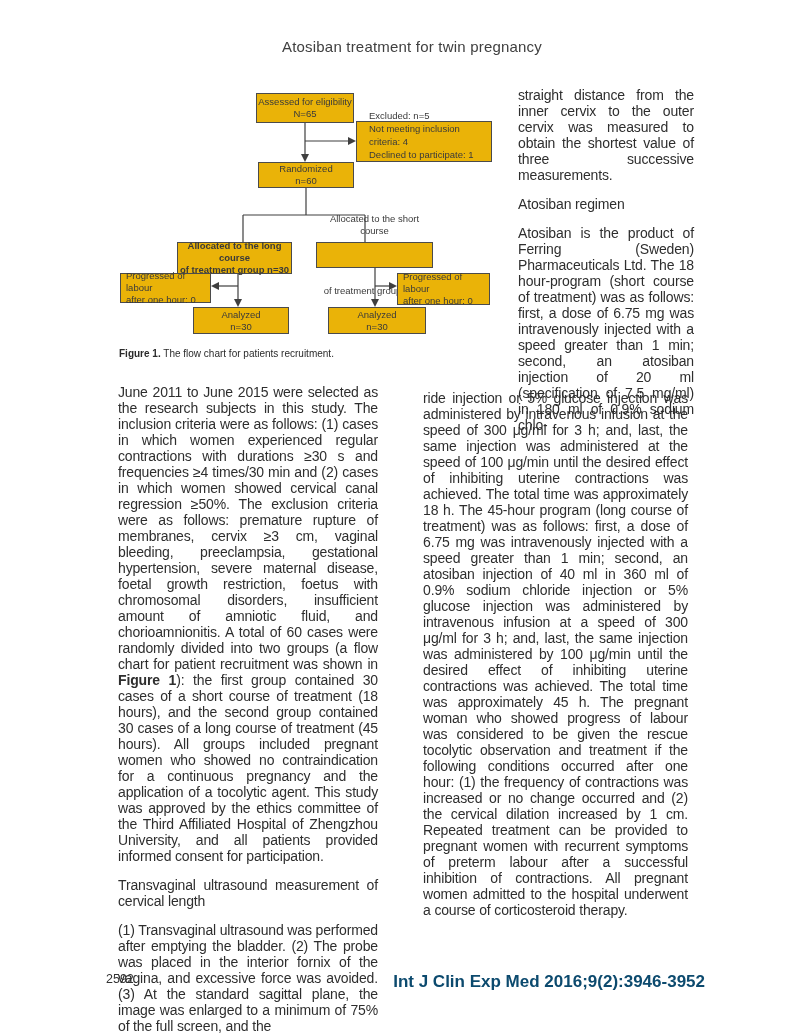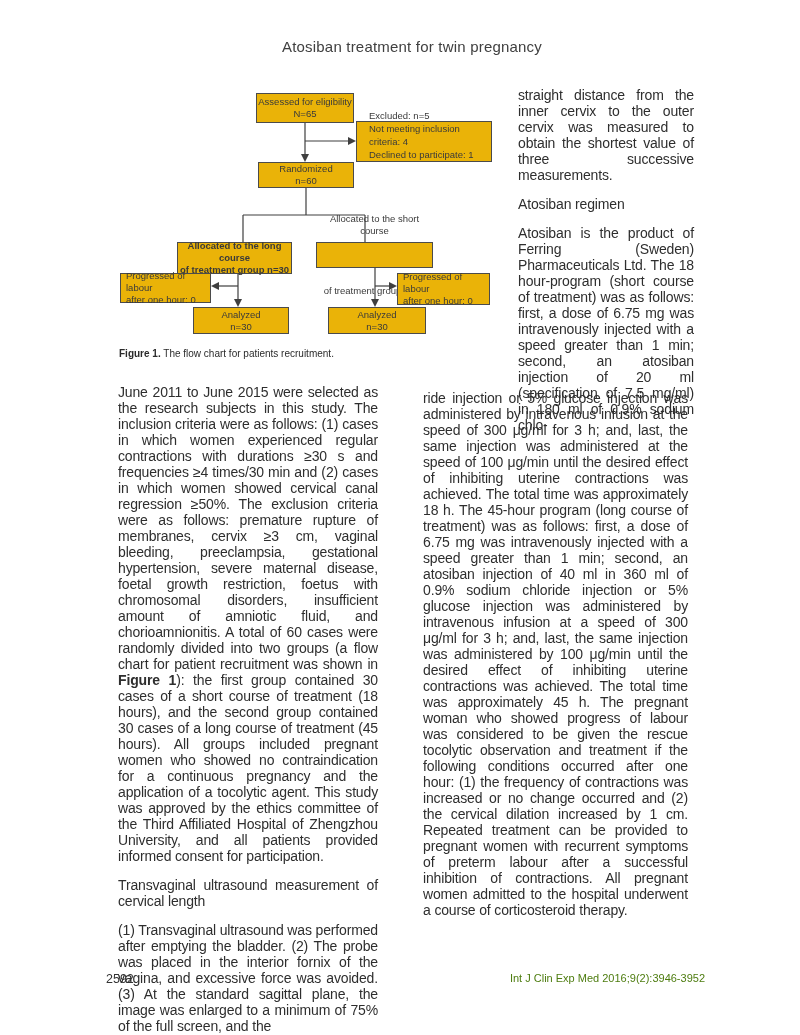--- a/index.html
+++ b/index.html
@@ -33,21 +33,21 @@
   .b-analyright{left:218px;top:219px;width:98px;height:27px;}
   .caption{position:absolute;left:9px;top:260px;font-size:10px;color:#2b2b2b;white-space:nowrap;}
   
   .col{position:absolute;text-align:justify;font-size:14px;line-height:16px;letter-spacing:-0.15px;}
   .col p{margin:0 0 13px 0;}
   .col p.heading{margin:0 0 13px 0;}
   .narrow-col{left:518px;top:87px;width:176px;}
   .left-col{left:118px;top:384px;width:260px;}
   .right-col{left:423px;top:390px;width:265px;}
   .footer-page{position:absolute;left:106px;top:972px;font-size:12.5px;color:#333;}
-  .footer-journal{position:absolute;right:95px;top:972px;font-size:11px;color:#4d7c0f;}
+  .footer-journal{position:absolute;right:95px;top:972px;font-size:17px;color:#0c4a6e;font-weight:bold;}
   b{font-weight:bold;}
   svg line{stroke:#3f3f3f;stroke-width:1.2;}
   svg polygon{fill:#3f3f3f;}
 </style>
 </head>
 <body>
 
 <div class="page">
 
   <div class="title">Atosiban treatment for twin pregnancy</div>

